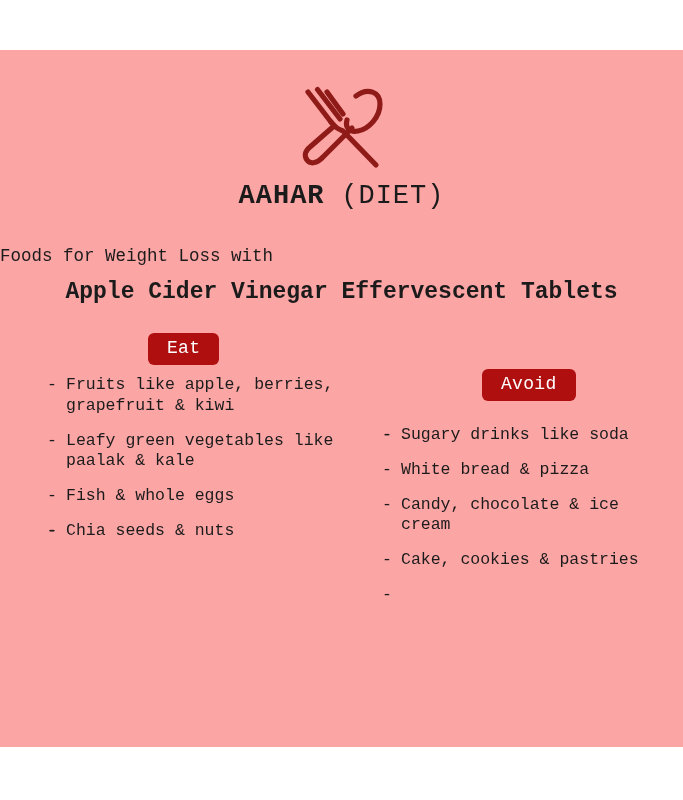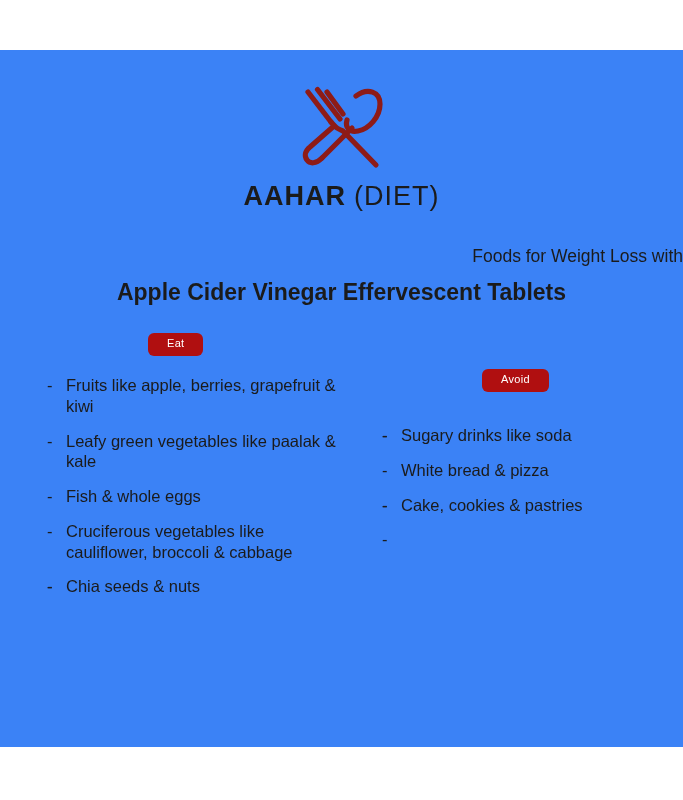--- a/index.html
+++ b/index.html
@@ -12,22 +12,23 @@
     background: #ffffff;
     font-family: "Liberation Sans", sans-serif;
     overflow: hidden;
   }
   .poster {
     position: absolute;
     left: 0;
     top: 50px;
     width: 683px;
     height: 697px;
-    background: #3b82f6;
+    background: #fca5a5;
     box-sizing: border-box;
+    font-family: Liberation Mono, monospace;
   }
   .logo-wrap {
     position: absolute;
     left: 0;
     top: 36px;
     width: 683px;
     text-align: center;
   }
   .logo-icon {
     display: inline-block;
@@ -52,21 +53,21 @@
   }
   .brand-sub {
     font-weight: 300;
     letter-spacing: 1px;
   }
   .tagline1 {
     position: absolute;
     left: 0;
     top: 196px;
     width: 683px;
-    text-align: right;
+    text-align: left;
     font-size: 17.5px;
     font-weight: 400;
     color: #1b1b1b;
   }
   .tagline2 {
     position: absolute;
     left: 0;
     top: 229px;
     width: 683px;
     text-align: center;
@@ -86,21 +87,21 @@
     top: 0;
   }
   .col-eat { left: 47px; width: 290px; }
   .col-avoid { left: 382px; width: 290px; margin-top: 36px; }
 
   .badge-row { height: 42px; }
   .badge {
     display: inline-block;
     background: #b00f10;
     color: #ffffff;
-    font-size: 11px;
+    font-size: 18px;
     font-weight: 500;
     padding: 4px 19px 5px 19px;
     border-radius: 6px;
     letter-spacing: 0.3px;
     line-height: 1.25;
   }
   .col-eat .badge-row { padding-left: 101px; }
   .col-avoid .badge-row { padding-left: 100px; }
 
   ul.food-list {
@@ -159,34 +160,34 @@
   <div class="columns">
 
     <div class="col col-eat">
       <div class="badge-row">
         <span class="badge">Eat</span>
       </div>
       <ul class="food-list">
         <li><span class="dash">-</span><span>Fruits like apple, berries, grapefruit &amp; kiwi</span></li>
         <li><span class="dash">-</span><span>Leafy green vegetables like paalak &amp; kale</span></li>
         <li><span class="dash">-</span><span>Fish &amp; whole eggs</span></li>
-        <li><span class="dash">-</span><span>Cruciferous vegetables like cauliflower, broccoli &amp; cabbage</span></li>
+        <li><span class="dash">-</span></li>
         <li><span class="dash">-</span></li>
         <li><span class="dash">-</span><span>Chia seeds &amp; nuts</span></li>
       </ul>
     </div>
 
     <div class="col col-avoid">
       <div class="badge-row">
         <span class="badge">Avoid</span>
       </div>
       <ul class="food-list">
         <li><span class="dash">-</span></li>
         <li><span class="dash">-</span><span>Sugary drinks like soda</span></li>
         <li><span class="dash">-</span><span>White bread &amp; pizza</span></li>
-        <li><span class="dash">-</span></li>
+        <li><span class="dash">-</span><span>Candy, chocolate &amp; ice cream</span></li>
         <li><span class="dash">-</span><span>Cake, cookies &amp; pastries</span></li>
         <li><span class="dash">-</span></li>
       </ul>
     </div>
 
   </div>
 </div>
 
 </body></html>

